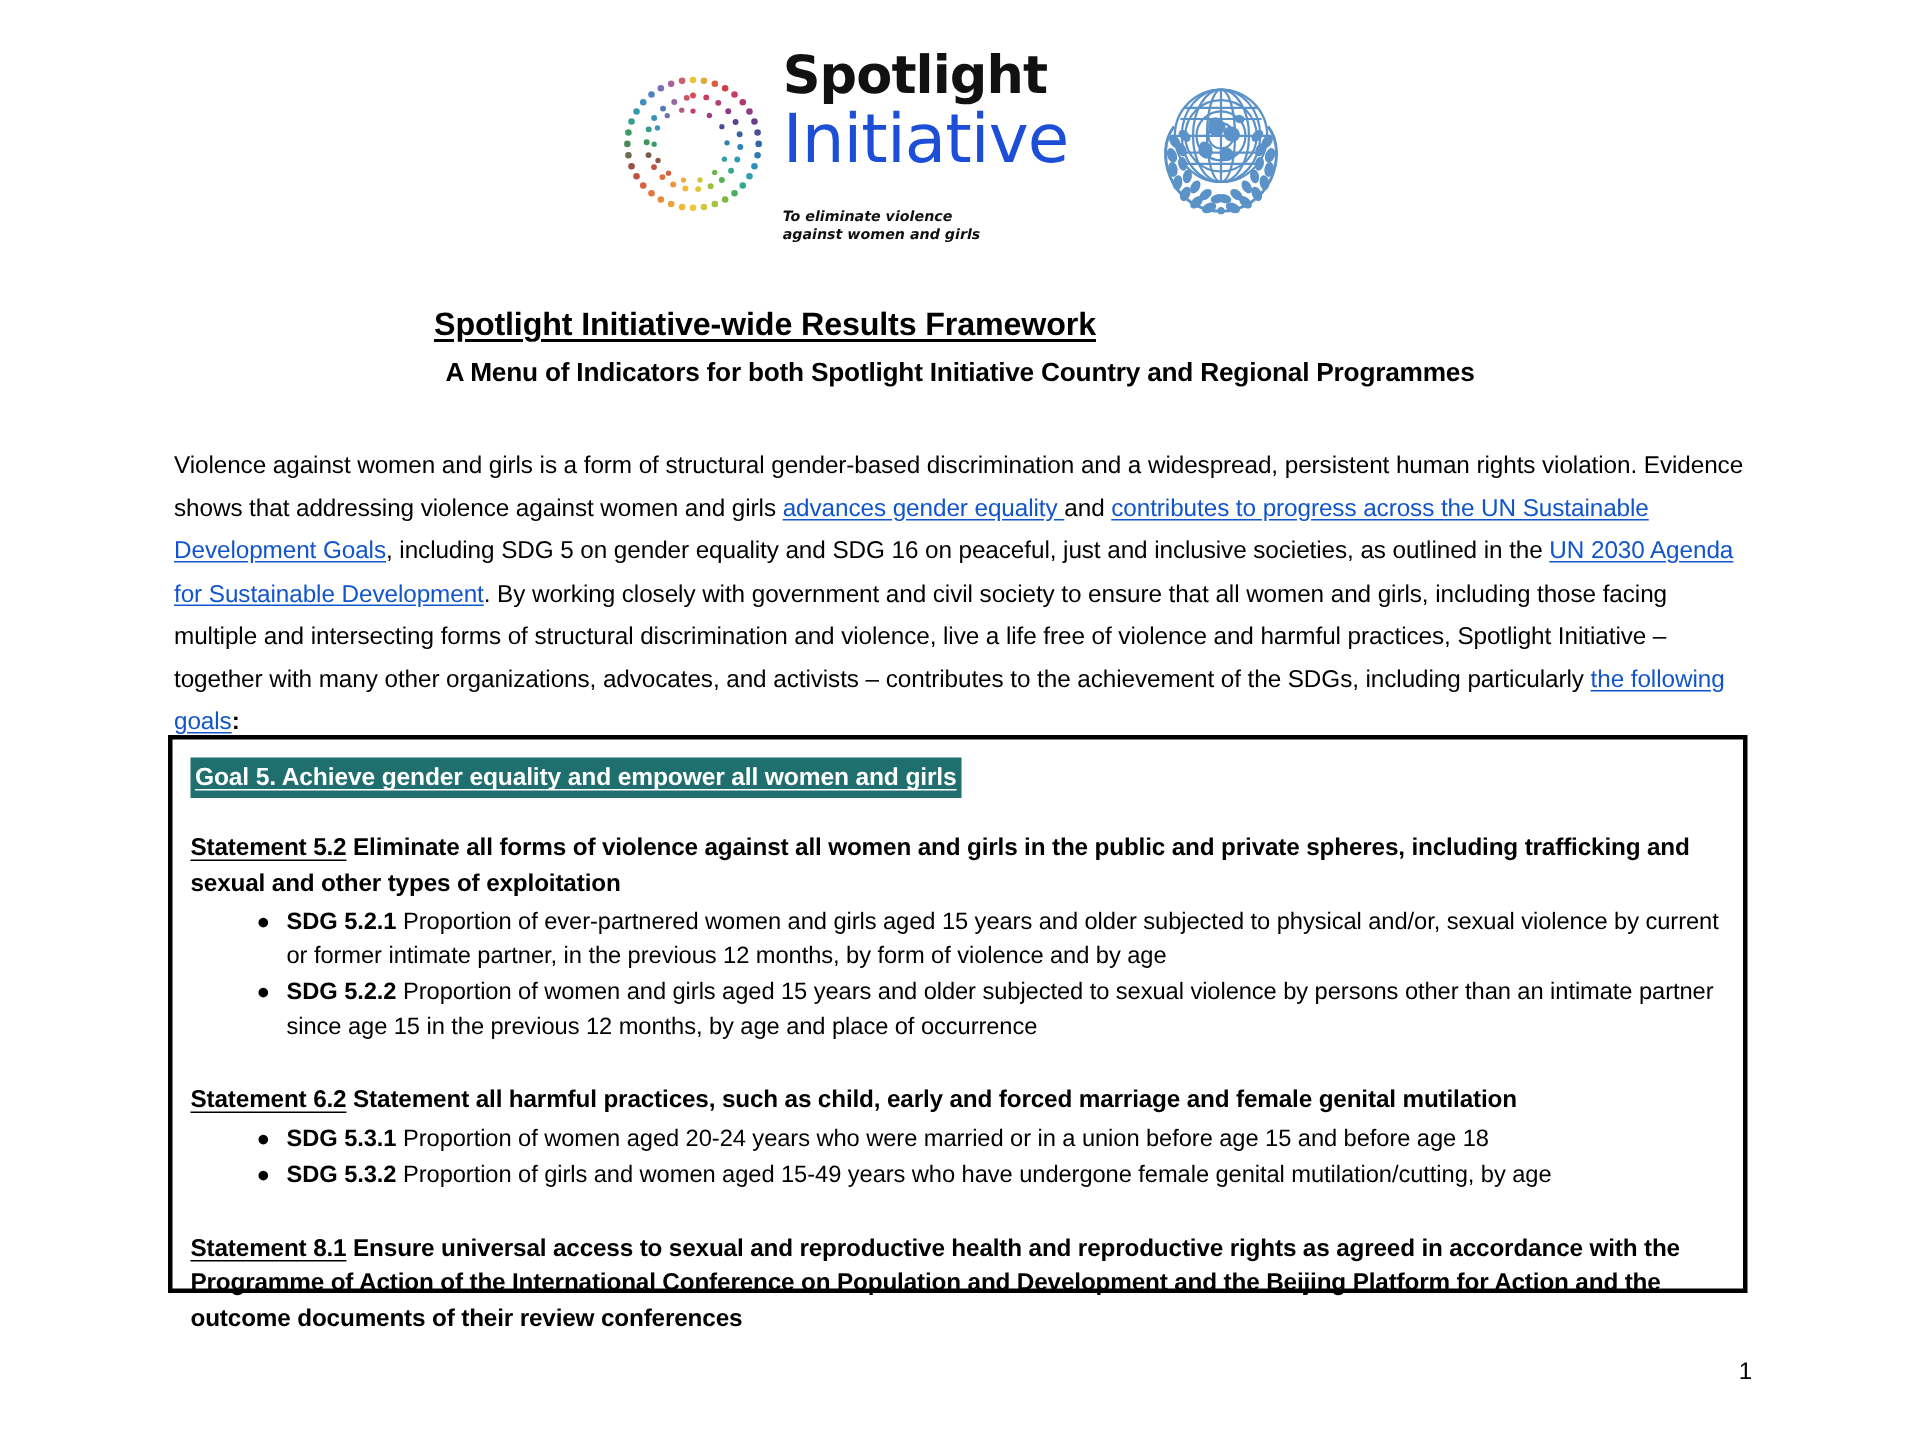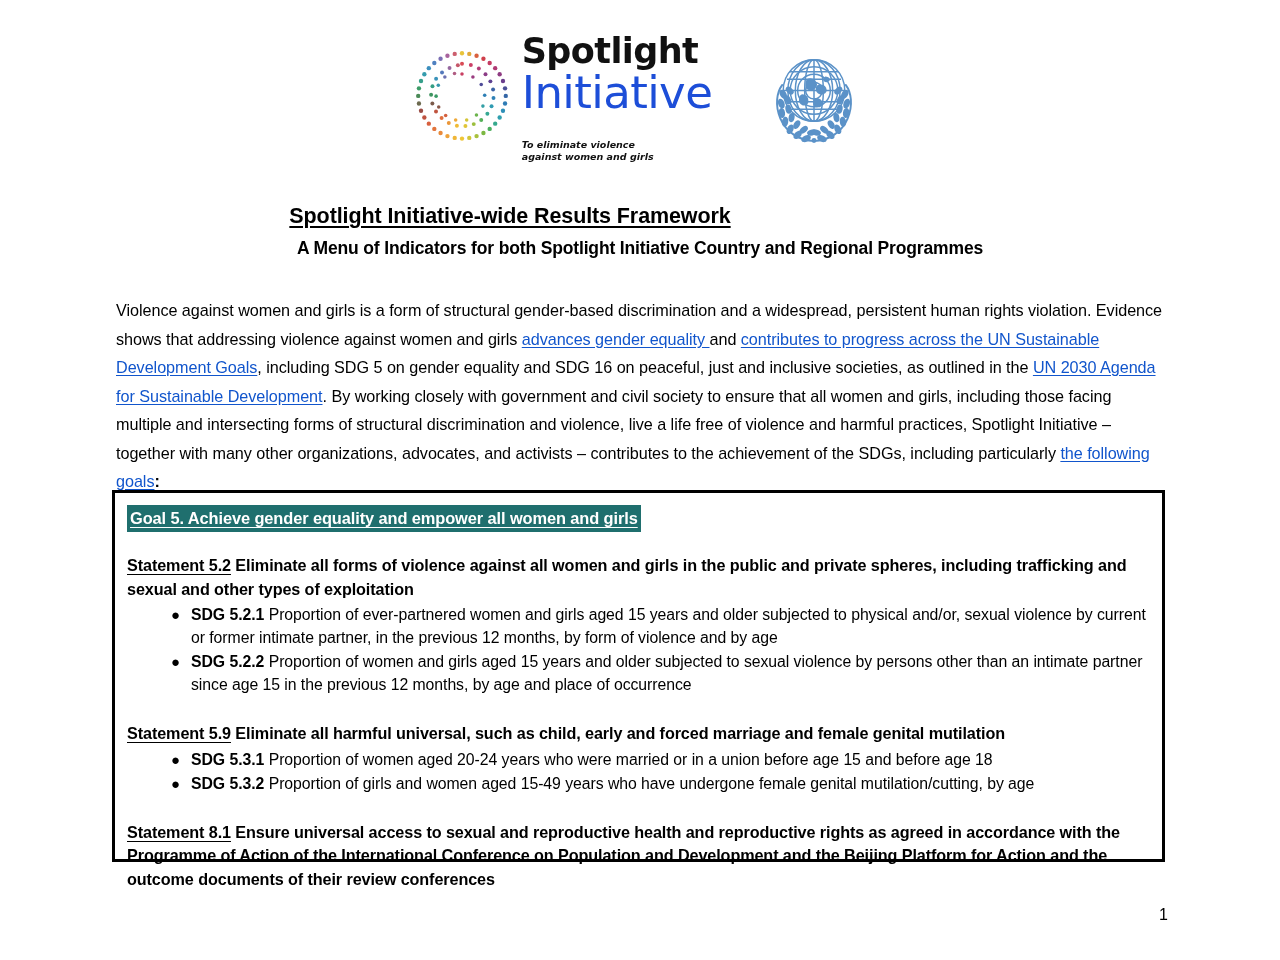--- a/index.html
+++ b/index.html
@@ -357,21 +357,21 @@
       <div class="goal-heading">Goal 5. Achieve gender equality and empower all women and girls</div>
 
       
       <div class="stmt stmt-1"><u>Statement 5.2</u><span> Eliminate all forms of violence against all women and girls in the public and private spheres, including trafficking and sexual and other types of exploitation</span></div>
       <ul class="sdg-list">
         <li><span class="bullet">●</span><b>SDG 5.2.1</b><span> Proportion of ever-partnered women and girls aged 15 years and older subjected to physical and/or, sexual violence by current or former intimate partner, in the previous 12 months, by form of violence and by age</span></li>
         <li><span class="bullet">●</span><b>SDG 5.2.2</b><span> Proportion of women and girls aged 15 years and older subjected to sexual violence by persons other than an intimate partner since age 15 in the previous 12 months, by age and place of occurrence</span></li>
       </ul>
 
       
-      <div class="stmt stmt-n"><u>Statement 5.9</u><span> Eliminate all harmful universal, such as child, early and forced marriage and female genital mutilation</span></div>
+      <div class="stmt stmt-n"><u>Statement 6.2</u><span> Statement all harmful practices, such as child, early and forced marriage and female genital mutilation</span></div>
       <ul class="sdg-list">
         <li><span class="bullet">●</span><b>SDG 5.3.1</b><span> Proportion of women aged 20-24 years who were married or in a union before age 15 and before age 18</span></li>
         <li><span class="bullet">●</span><b>SDG 5.3.2</b><span> Proportion of girls and women aged 15-49 years who have undergone female genital mutilation/cutting, by age</span></li>
       </ul>
 
       
       <div class="stmt stmt-n"><u>Statement 8.1</u><span> Ensure universal access to sexual and reproductive health and reproductive rights as agreed in accordance with the Programme of Action of the International Conference on Population and Development and the Beijing Platform for Action and the outcome documents of their review conferences</span></div>
 
     </div>
   </div>

